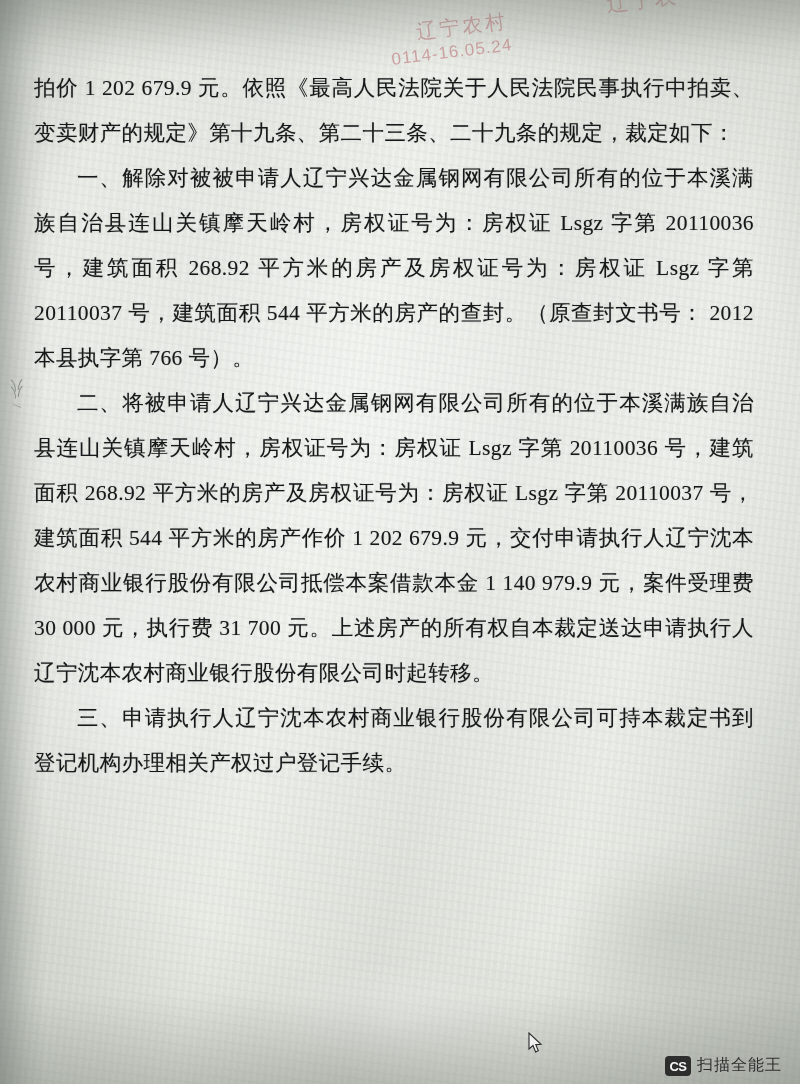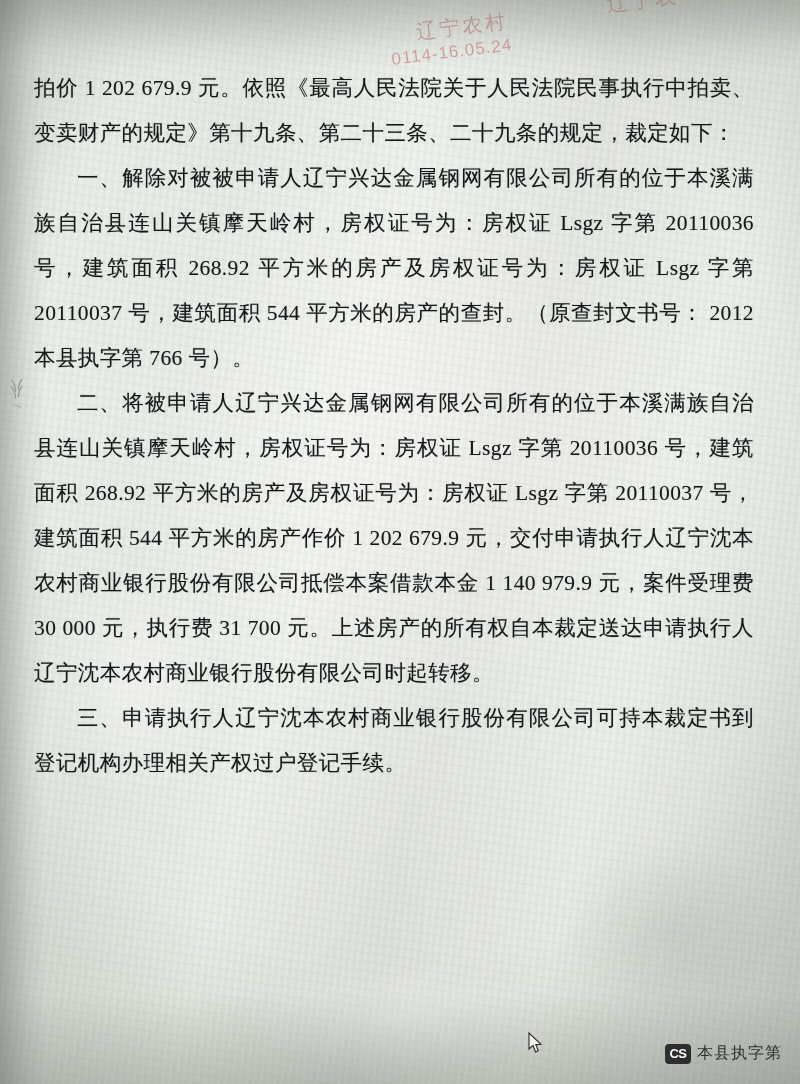--- a/index.html
+++ b/index.html
@@ -135,23 +135,23 @@
     top: 1032px;
     width: 16px;
     height: 22px;
     pointer-events: none;
   }
 
   
   #scan-badge {
     position: absolute;
     right: 18px;
-    bottom: 20px;
+    bottom: 8px;
     display: flex;
-    align-items: center;
+    align-items: flex-end;
     gap: 6px;
     opacity: 0.9;
   }
   #scan-badge .cs-logo {
     width: 26px;
     height: 20px;
     background: #1f1f1f;
     border-radius: 4px;
     color: #ffffff;
     font-family: "Liberation Sans", sans-serif;
@@ -199,16 +199,16 @@
   <div id="left-shadow"></div>
   <div id="bottom-shadow"></div>
   <div id="vignette"></div>
 
   <svg id="cursor" viewBox="0 0 16 22" xmlns="http://www.w3.org/2000/svg">
     <polygon points="1,1 1,17 5,13.5 7.6,20 10.3,18.8 7.8,12.6 13,12.3" fill="#f0f0f0" stroke="#2b2b2b" stroke-width="1.1"></polygon>
   </svg>
 
   <div id="scan-badge">
     <div class="cs-logo">CS</div>
-    <div class="cs-text">本县执字第</div>
+    <div class="cs-text">扫描全能王</div>
   </div>
 
 </div>
 
 </body></html>

